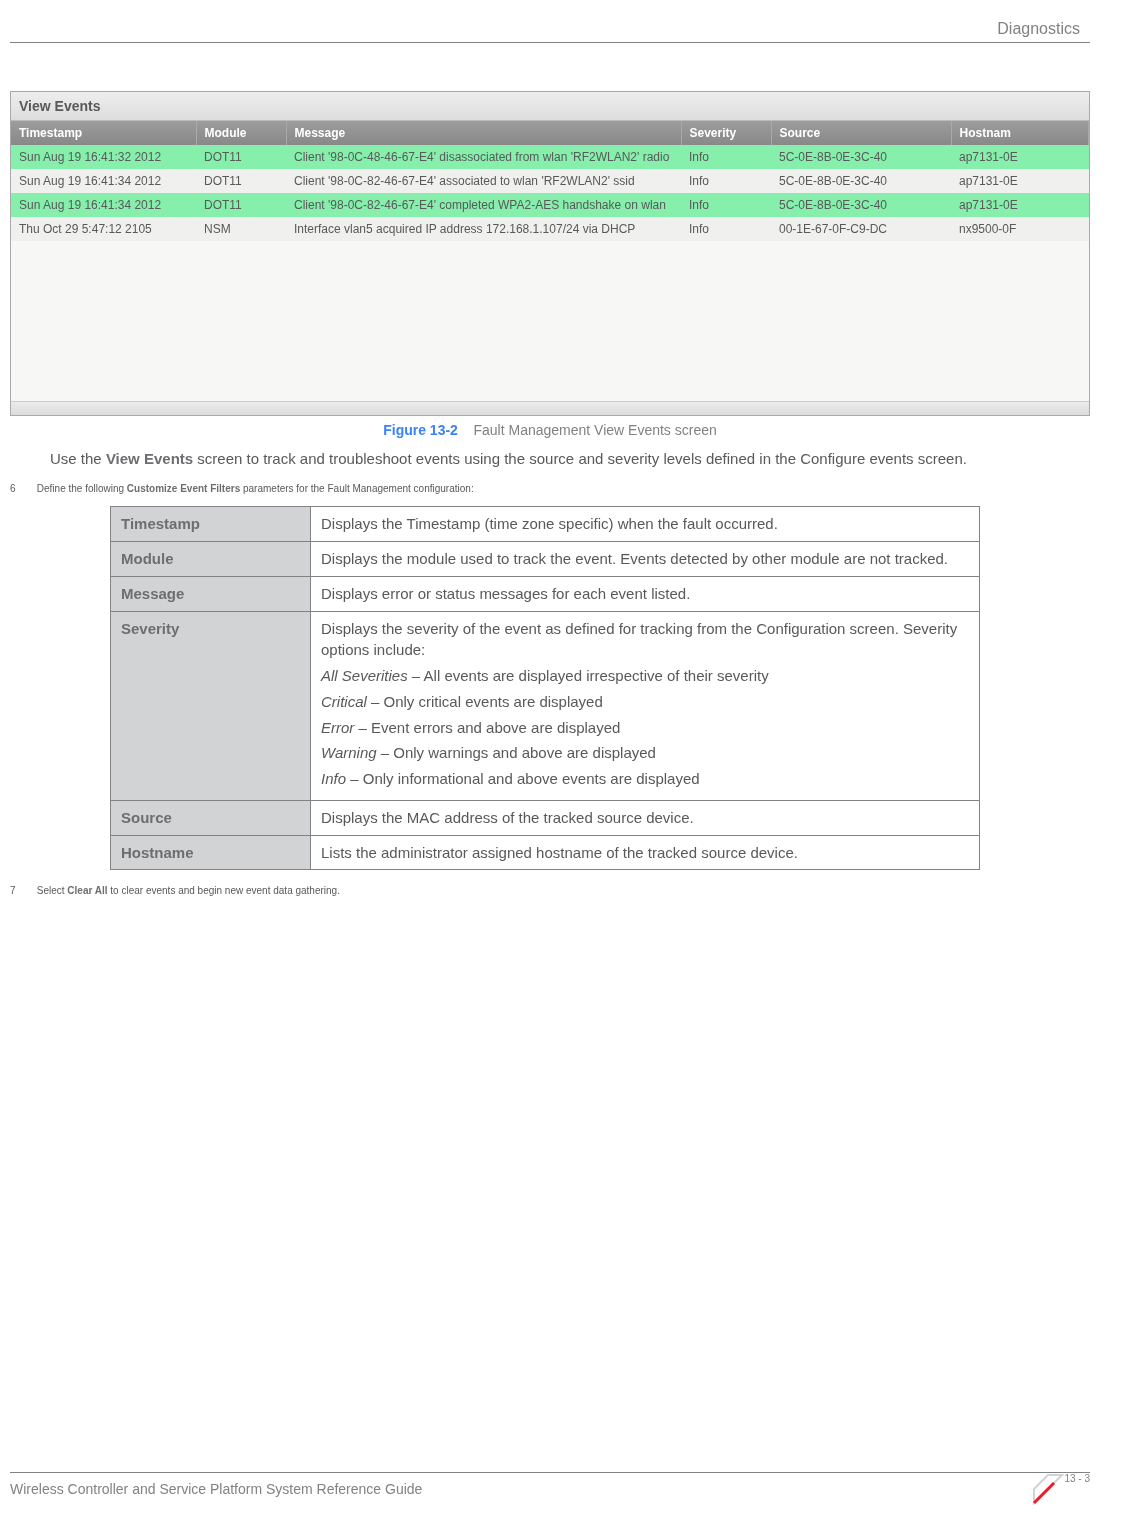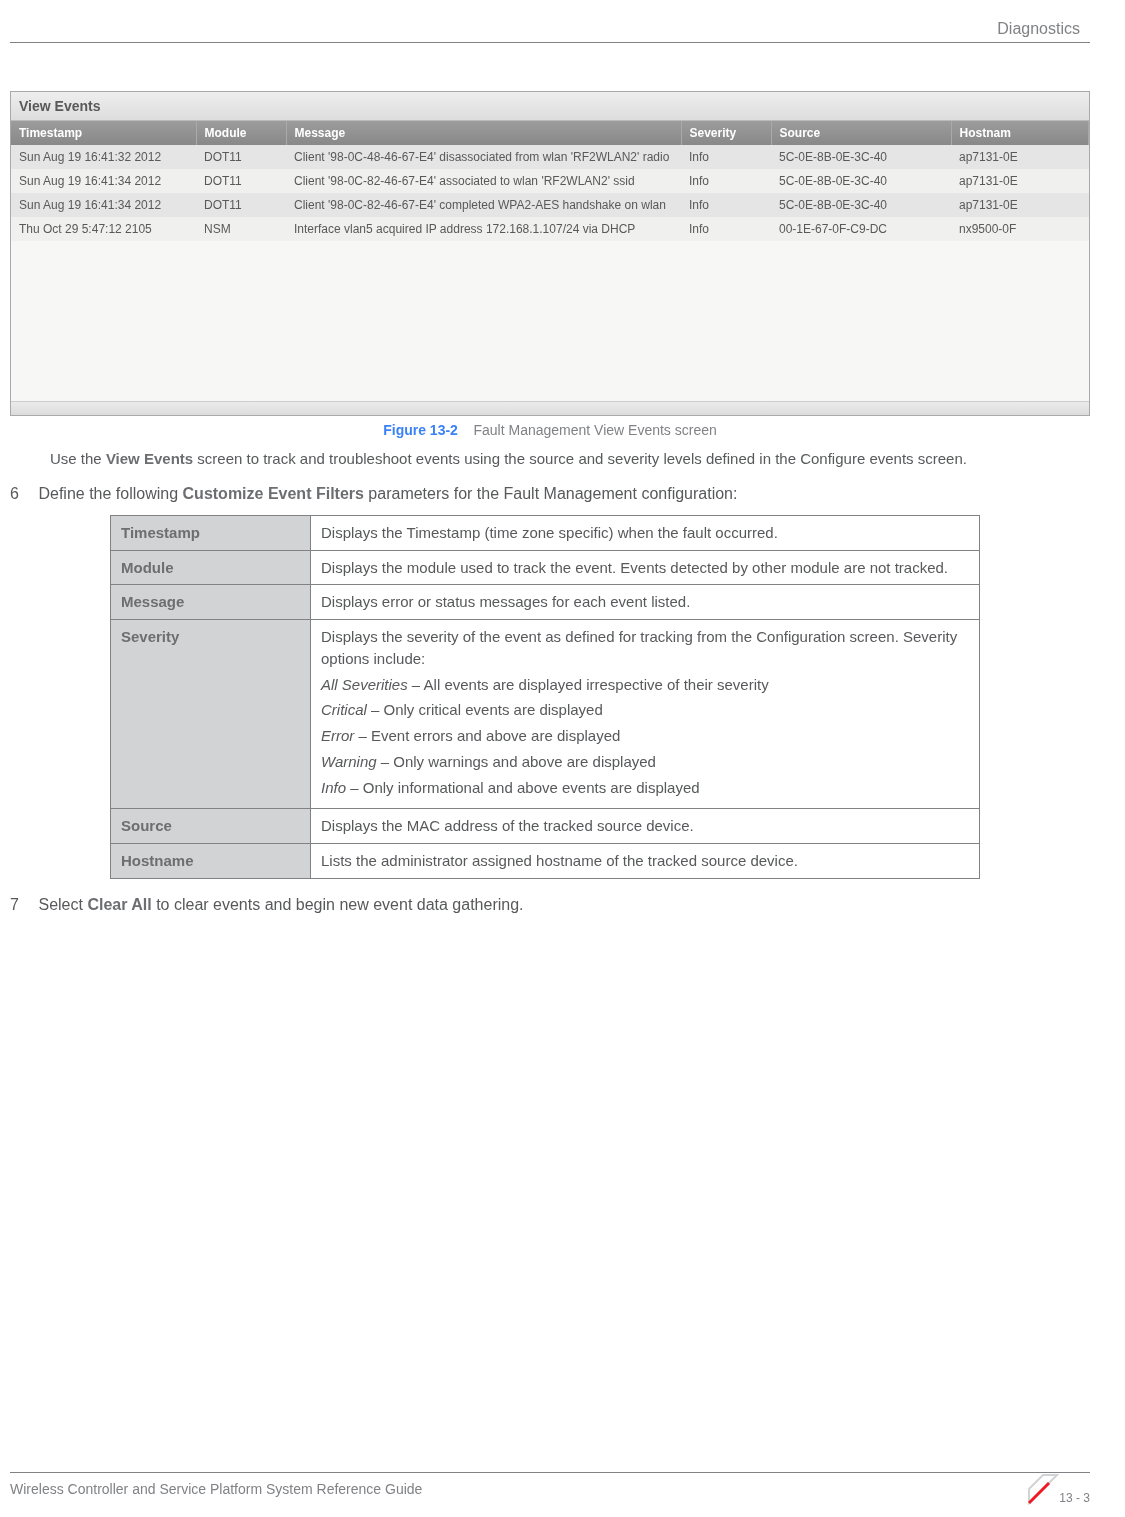--- a/index.html
+++ b/index.html
@@ -56,21 +56,21 @@
     background: linear-gradient(#9c9c9c, #888888);
     color: #fff;
     font-weight: bold;
     text-align: left;
     padding: 5px 8px;
     border-right: 1px solid #aaa;
     font-size: 12px;
   }
   .ss-table td {
     padding: 5px 8px;
-    background: #e5e5e5;
+    background: #86efac;
     white-space: nowrap;
     overflow: hidden;
   }
   .ss-table tbody tr:nth-child(even) td { background: #f0f0ee; }
   .ss-body {
     height: 280px;
     overflow: hidden;
     background: #f7f7f5;
   }
   .ss-footer {
@@ -87,21 +87,21 @@
   .caption .fig-title { color: #808285; }
   .body-text {
     margin: 8px 0 12px 40px;
     line-height: 1.45;
     font-size: 15px;
     color: #58595b;
   }
   .numbered {
     margin: 8px 0 10px 0;
     line-height: 1.45;
-    font-size: 16px;
+    font-size: 10px;
     color: #58595b;
   }
   .numbered .num {
     display: inline-block;
     width: 20px;
     vertical-align: top;
   }
   .numbered .txt {
     display: inline-block;
     width: calc(100% - 30px);
@@ -138,22 +138,22 @@
     font-size: 14px;
     color: #808285;
   }
   .footer-flex {
     display: flex;
     justify-content: space-between;
     align-items: center;
   }
   .page-num {
     display: flex;
-    align-items: flex-end;
-    font-size: 12px;
+    align-items: flex-start;
+    font-size: 10px;
   }
   .page-num svg { flex-shrink: 0; }
 </style>
 </head>
 <body>
 
 <div class="page">
 
   <div class="header-right">Diagnostics</div>
   <div class="header-separator"></div>

